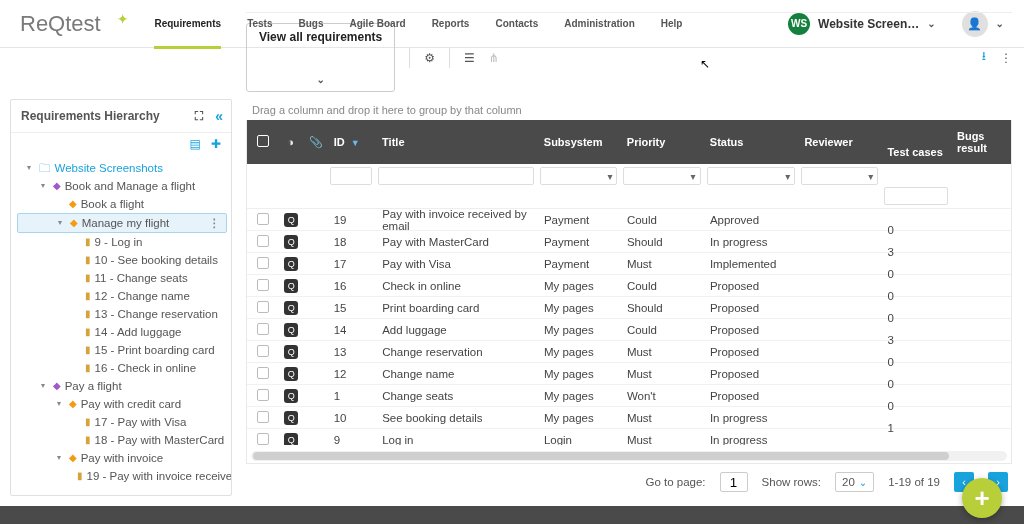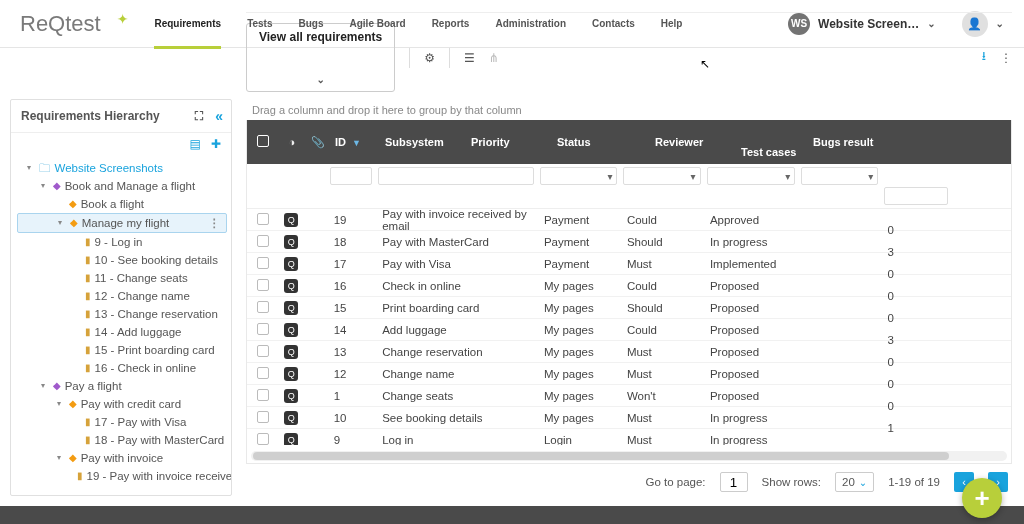--- a/index.html
+++ b/index.html
@@ -8,21 +8,21 @@
   .header{display:flex;align-items:center;height:48px;border-bottom:1px solid #e5e5e5;padding:0 20px;gap:26px;}
   .logo{font-size:22px;font-weight:400;color:#7a7a7a;display:flex;align-items:center;gap:16px;}
   .logo .q{text-transform:none;}
   .logo-burst{color:#b8cf3a;font-size:14px;margin-top:-10px;}
   .nav{display:flex;gap:26px;font-size:10px;font-weight:600;color:#555;}
   .nav .item{cursor:pointer;position:relative;height:48px;display:flex;align-items:center;}
   .nav .item.active{color:#222;}
   .nav .item.active::after{content:"";position:absolute;left:0;right:0;bottom:-1px;height:3px;background:#b8cf3a;}
   .spacer{flex:1;}
   .proj{display:flex;align-items:center;gap:8px;font-size:12px;font-weight:600;color:#333;}
-  .proj-badge{background:#737373;color:#fff;width:22px;height:22px;border-radius:11px;display:flex;align-items:center;justify-content:center;font-size:10px;font-weight:700;}
+  .proj-badge{background:#15803d;color:#fff;width:22px;height:22px;border-radius:11px;display:flex;align-items:center;justify-content:center;font-size:10px;font-weight:700;}
   .avatar{width:26px;height:26px;border-radius:13px;background:#e0e0e0;display:flex;align-items:center;justify-content:center;}
   .chev{font-size:10px;color:#555;}
   
   .main{display:flex;height:calc(524px - 48px - 18px);align-items:flex-end;}
   .sidebar{width:222px;border:1px solid #e0e0e0;margin:10px 0 10px 10px;border-radius:2px;display:flex;flex-direction:column;}
   .side-hdr{display:flex;align-items:center;justify-content:space-between;padding:8px 8px 8px 10px;font-size:12px;font-weight:600;color:#555;border-bottom:1px solid #eee;}
   .side-icons{display:flex;gap:6px;align-items:center;}
   .collapse{color:#19a3dd;font-weight:700;font-size:14px;cursor:pointer;margin-left:6px;}
   .side-tool{display:flex;justify-content:flex-end;gap:10px;padding:4px 10px;color:#19a3dd;}
   .tree{padding:4px 4px 10px 6px;overflow:auto;font-size:11.5px;color:#555;line-height:18px;flex:1;}
@@ -96,22 +96,22 @@
   <div class="logo">
     <span class="q">ReQtest</span>
       <span class="logo-burst">✦</span>
   </div>
   <div class="nav" id="nav">
       <div class="item active">Requirements</div>
       <div class="item">Tests</div>
       <div class="item">Bugs</div>
       <div class="item">Agile Board</div>
       <div class="item">Reports</div>
+      <div class="item">Contacts</div>
       <div class="item">Administration</div>
-      <div class="item">Contacts</div>
       <div class="item">Help</div>
     </div>
   <div class="spacer"></div>
   <div class="proj">
     <span class="proj-badge">WS</span>
     <span>Website Screen…</span>
     <span class="chev">⌄</span>
   </div>
   <div class="proj">
     <span class="avatar">👤</span>
@@ -182,20 +182,21 @@
     </div>
 
     <div class="groupbar">Drag a column and drop it here to group by that column</div>
 
     <div class="grid">
       <div class="ghdr">
         <div class="gcell c-chk"><span class="chk" style="border-color:#fff"></span></div>
         <div class="gcell c-eye"><span style="opacity:.9">◑</span></div>
         <div class="gcell c-clip"><span>📎</span></div>
         <div class="gcell c-id"><span>ID</span><span class="sort">▼</span></div>
+        <div class="gcell c-title">Title</div>
         <div class="gcell c-sub">Subsystem</div>
         <div class="gcell c-pri">Priority</div>
         <div class="gcell c-stat">Status</div>
         <div class="gcell c-rev">Reviewer</div>
         <div class="gcell c-tc">Test cases</div>
         <div class="gcell c-tr">Bugs result</div>
       </div>
       <div class="gfilter">
         <div class="fc c-chk"></div>
           <div class="fc c-eye"></div>

